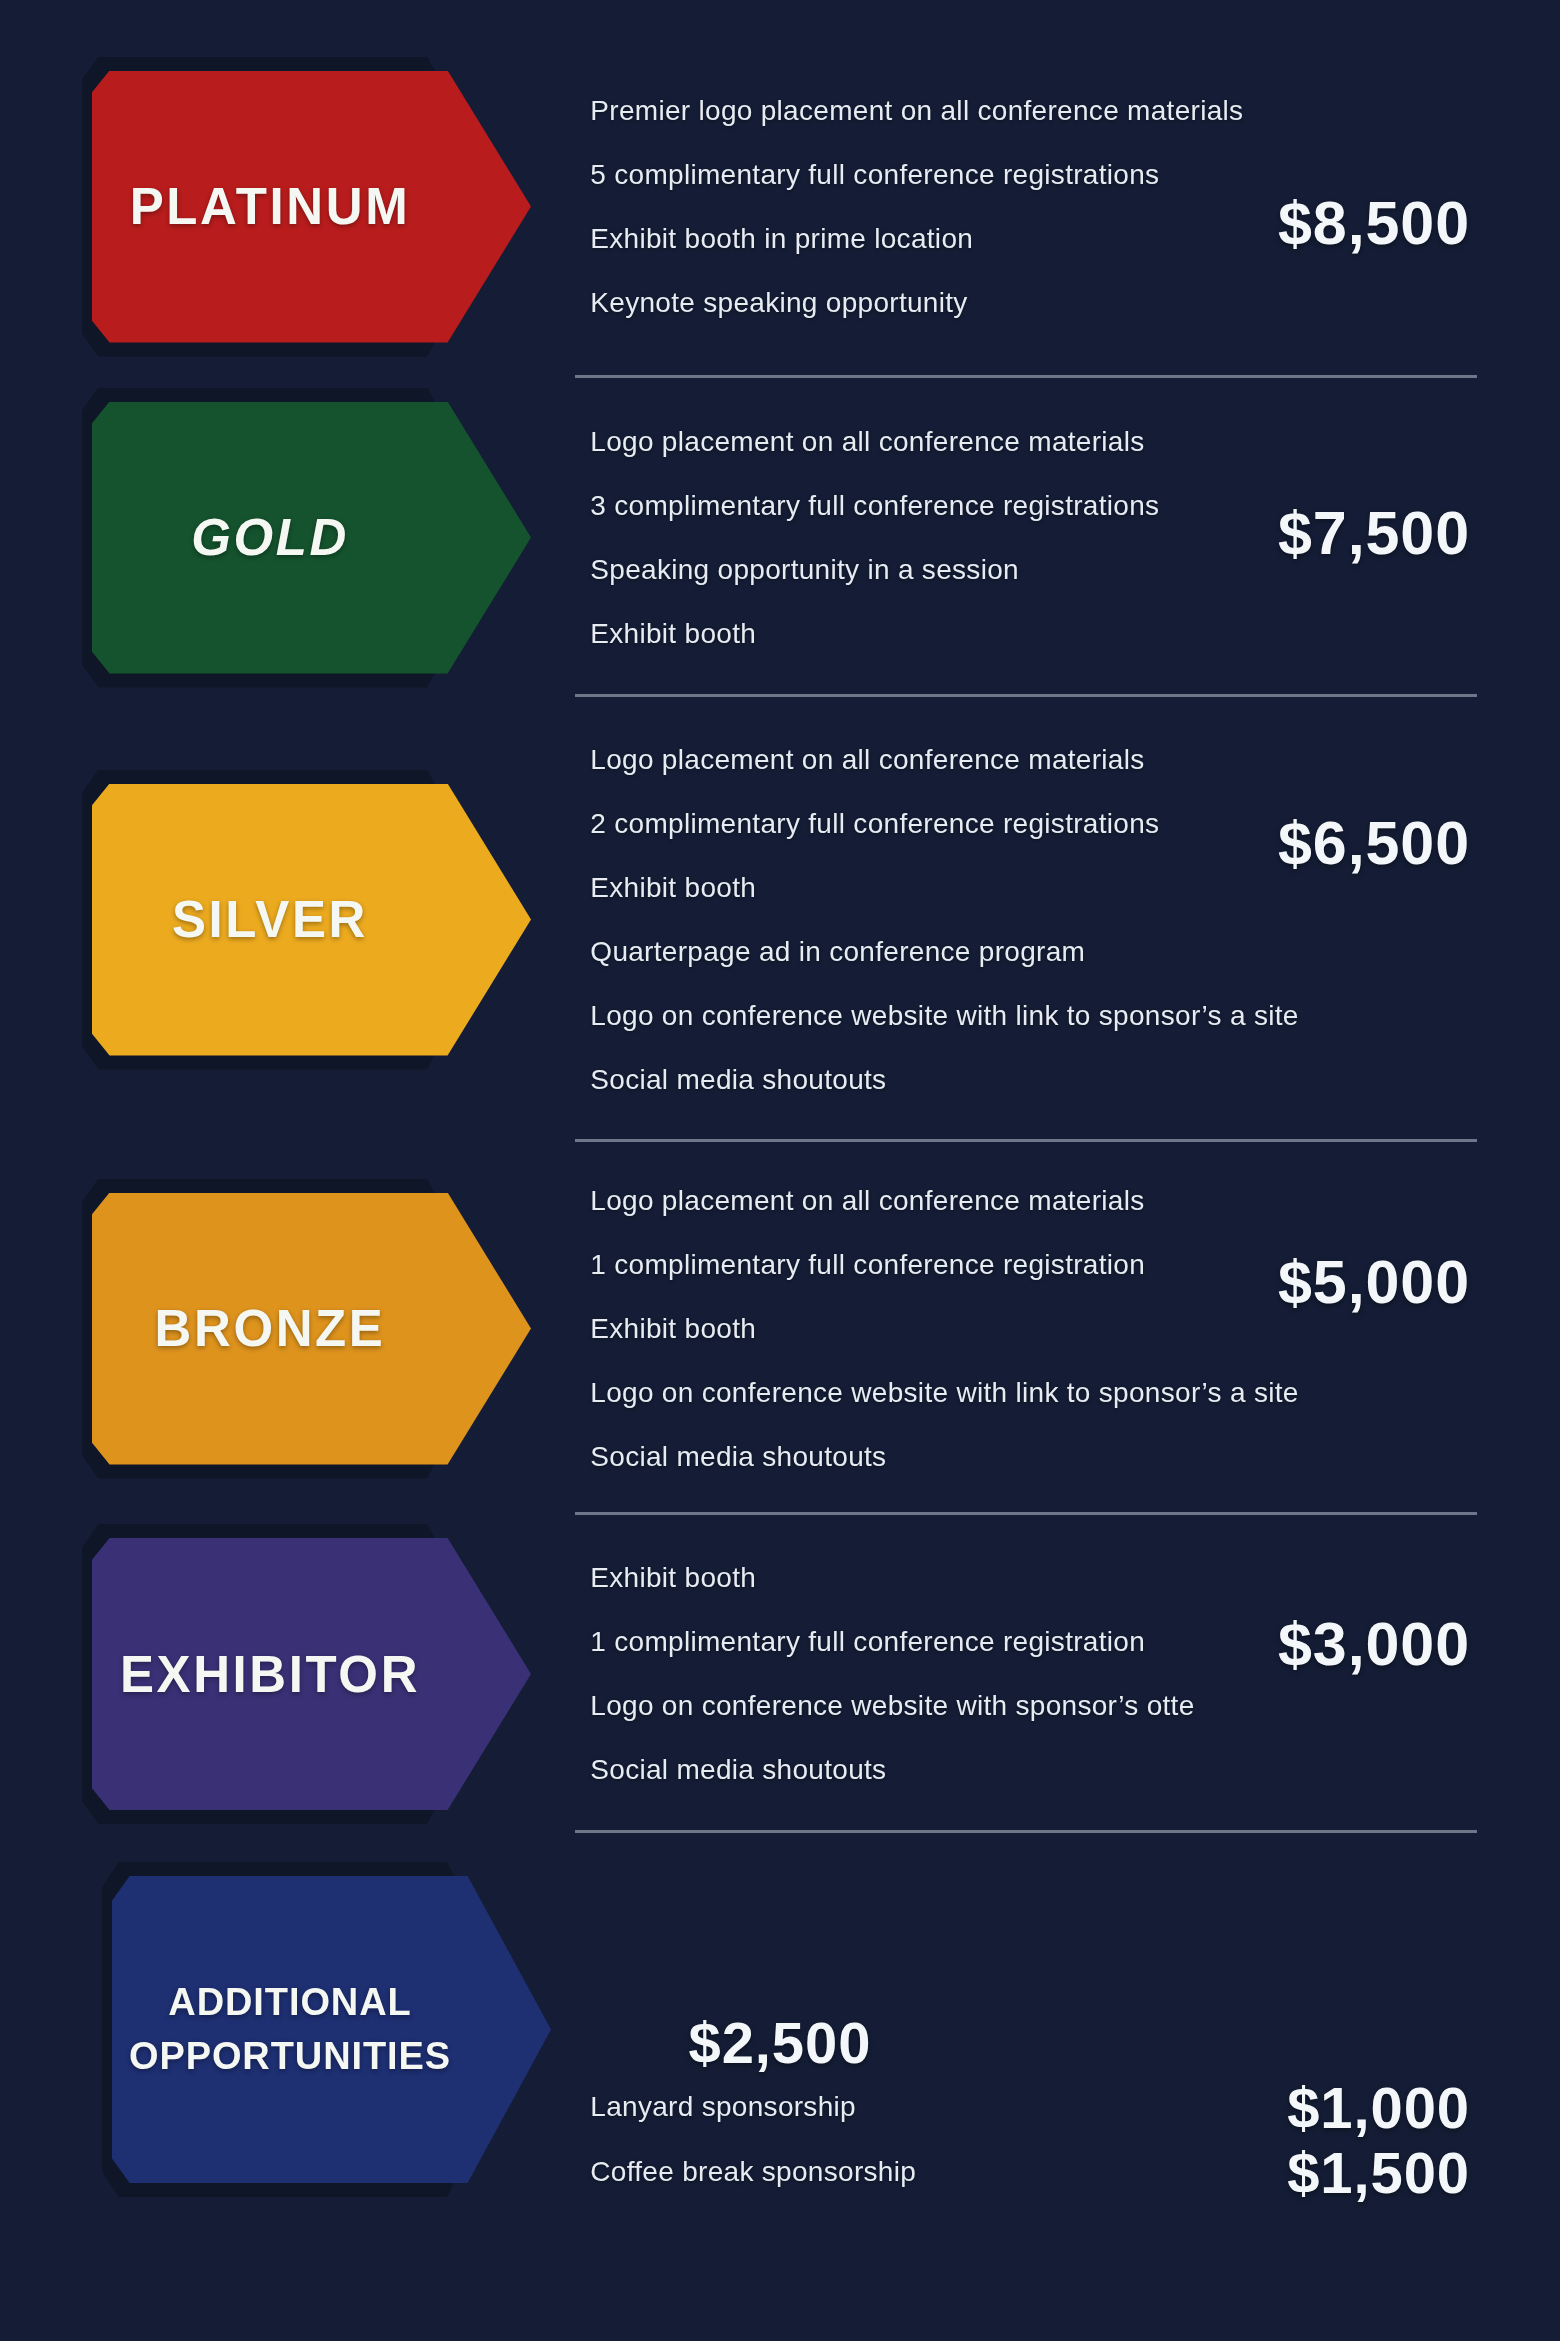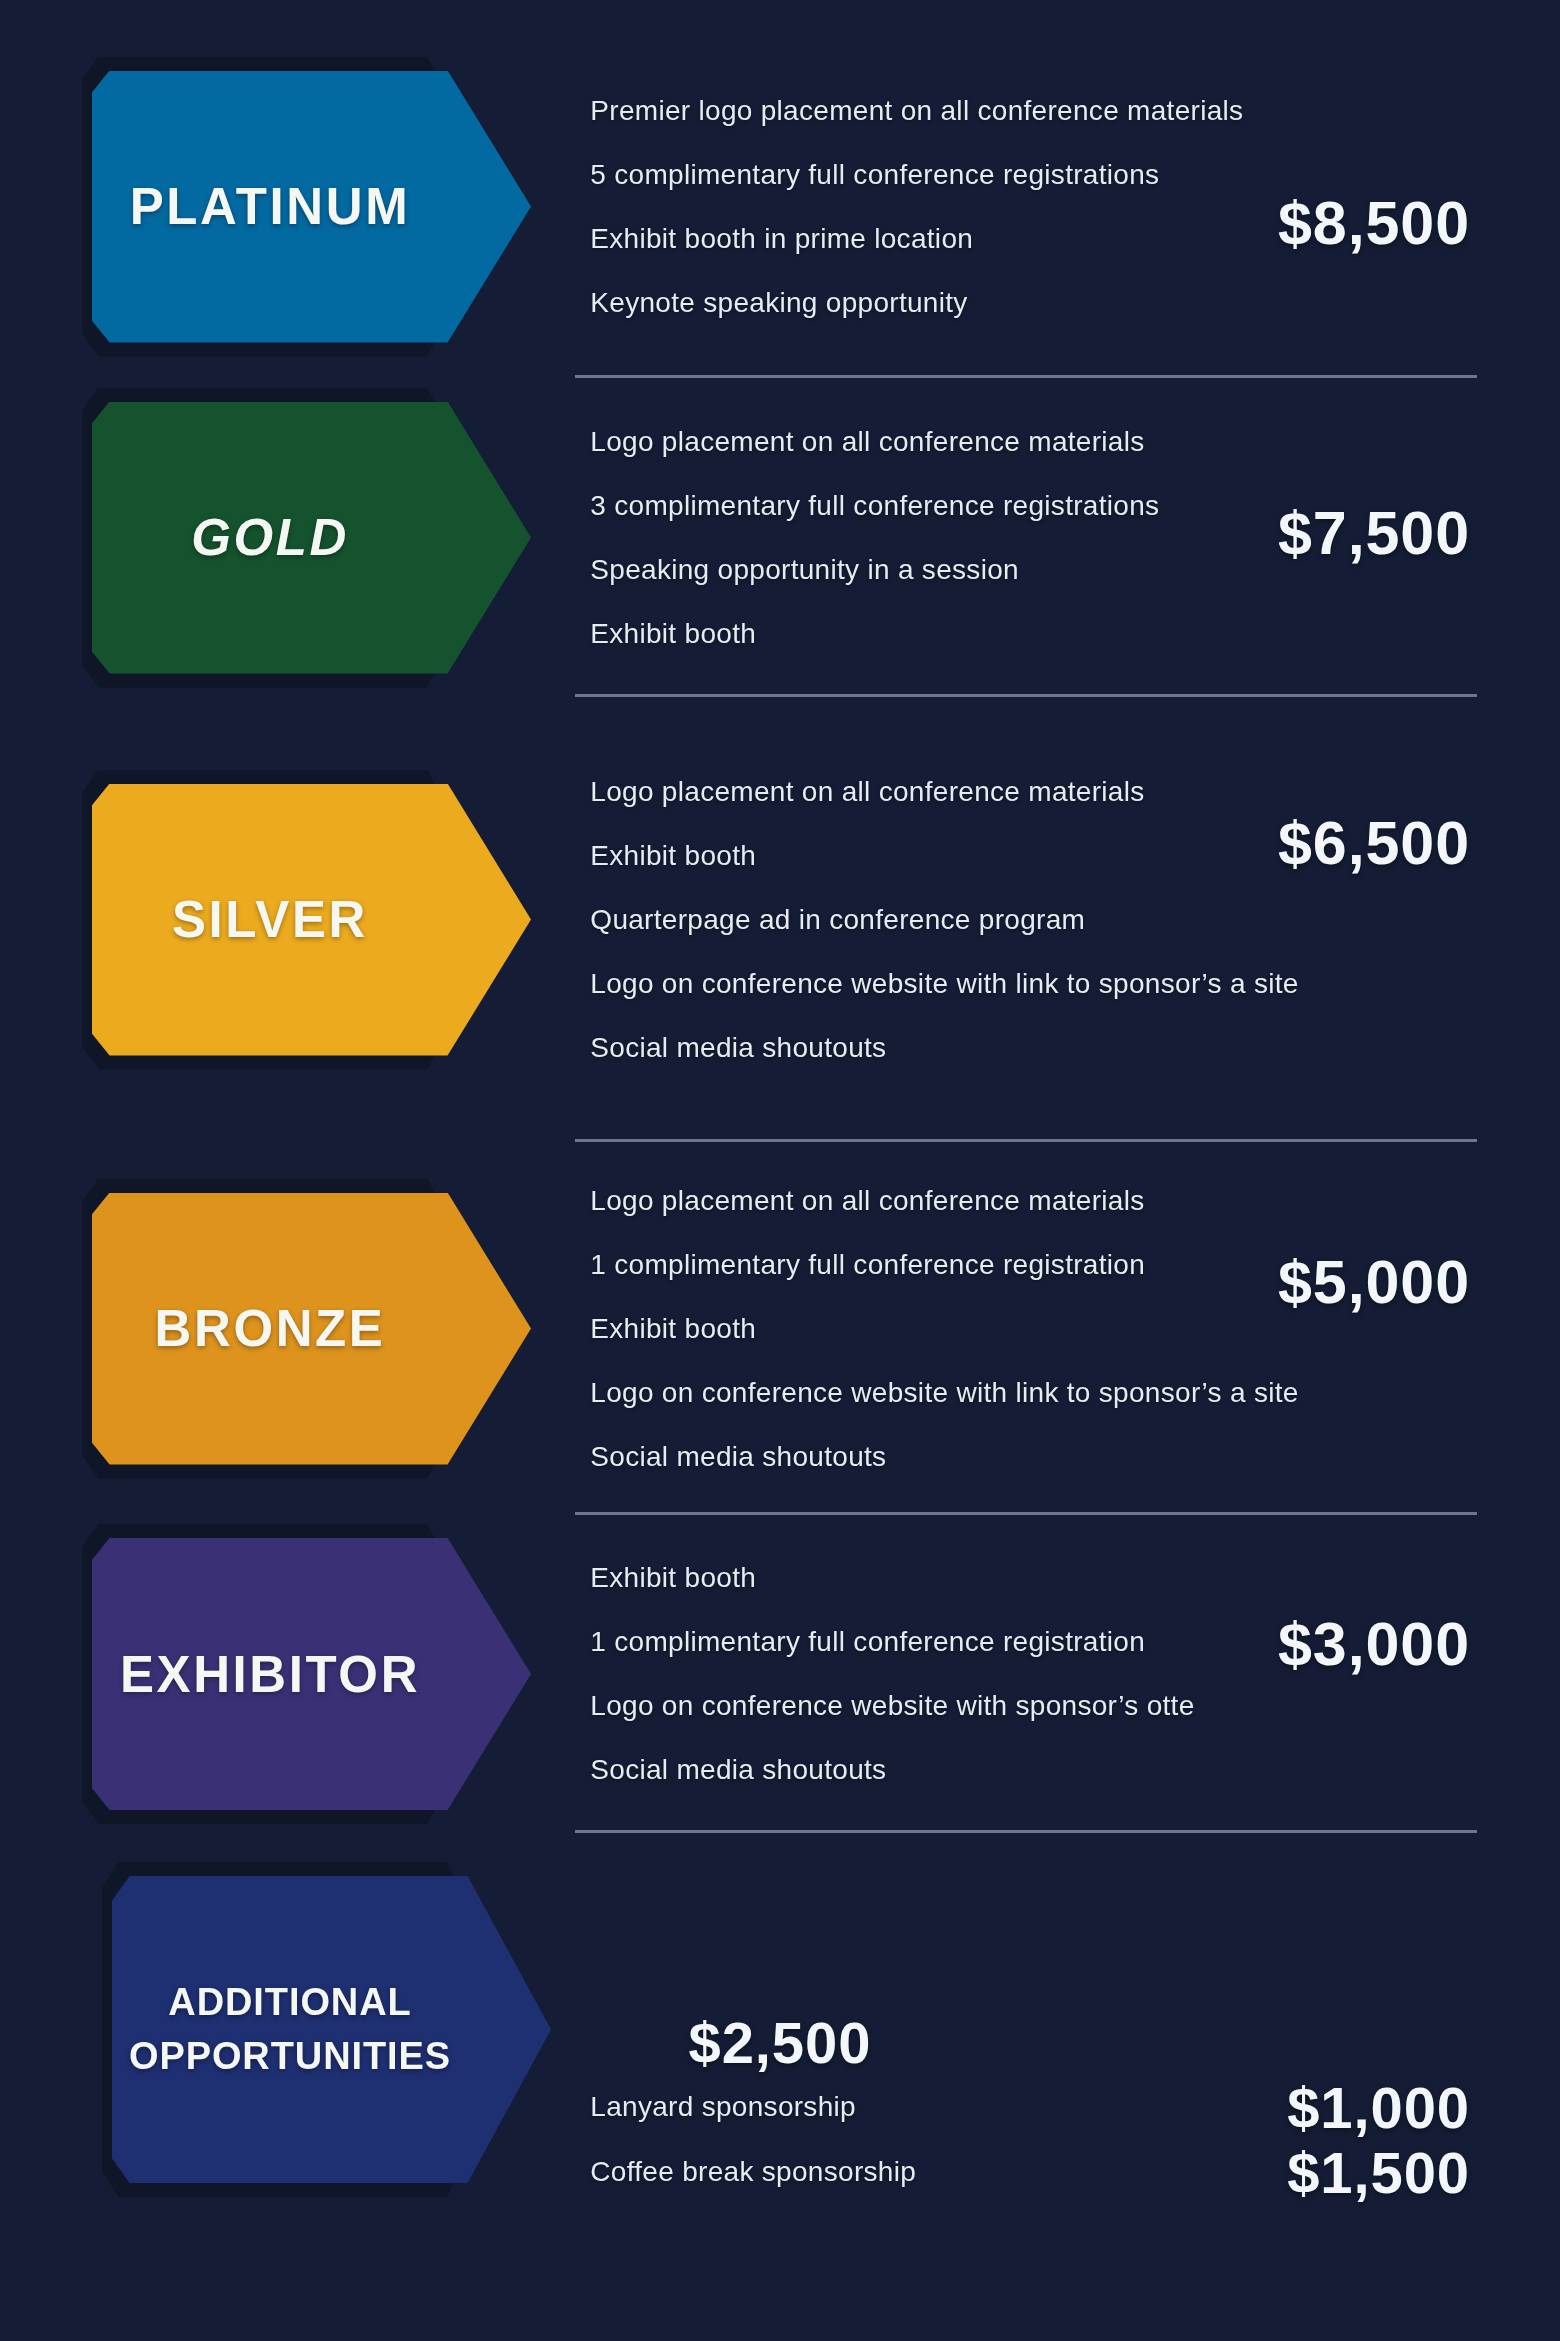--- a/index.html
+++ b/index.html
@@ -135,21 +135,21 @@
 </style>
 </head>
 <body>
 
 <div class="poster" style="background-color: rgb(20, 29, 53);">
 
   <section class="tier s0">
     <div class="badge-col">
       <div class="badge-wrap h310">
         <div class="badge-shadow" style="background-color: rgb(14, 22, 39);"></div>
-        <div class="badge" style="background-color: #0369a1;">
+        <div class="badge" style="background-color: #b91c1c;">
           <span class="badge-label" style="color: rgb(244, 247, 242);">PLATINUM</span>
         </div>
       </div>
     </div>
     <div class="content-col" style="color: rgb(231, 236, 243); text-align: center;">
       <div class="benefit">Premier logo placement on all conference materials</div>
       <div class="benefit">5 complimentary full conference registrations</div>
       <div class="benefit">Exhibit booth in prime location</div>
       <div class="benefit">Keynote speaking opportunity</div>
     </div>
@@ -180,20 +180,21 @@
     <div class="badge-col">
       <div class="badge-wrap h310">
         <div class="badge-shadow" style="background-color: rgb(14, 22, 39);"></div>
         <div class="badge" style="background-color: rgb(236, 170, 31);">
           <span class="badge-label" style="color: rgb(244, 247, 242);">SILVER</span>
         </div>
       </div>
     </div>
     <div class="content-col" style="color: rgb(231, 236, 243);">
       <div class="benefit">Logo placement on all conference materials</div>
+      <div class="benefit">2 complimentary full conference registrations</div>
       <div class="benefit">Exhibit booth</div>
       <div class="benefit">Quarterpage ad in conference program</div>
       <div class="benefit">Logo on conference website with link to sponsor’s a site</div>
       <div class="benefit">Social media shoutouts</div>
     </div>
     <div class="price" style="color: rgb(244, 247, 250);">$6,500</div>
     <div class="divider" style="background-color: rgb(139, 149, 165);"></div>
   </section>
 
   <section class="tier s3">

